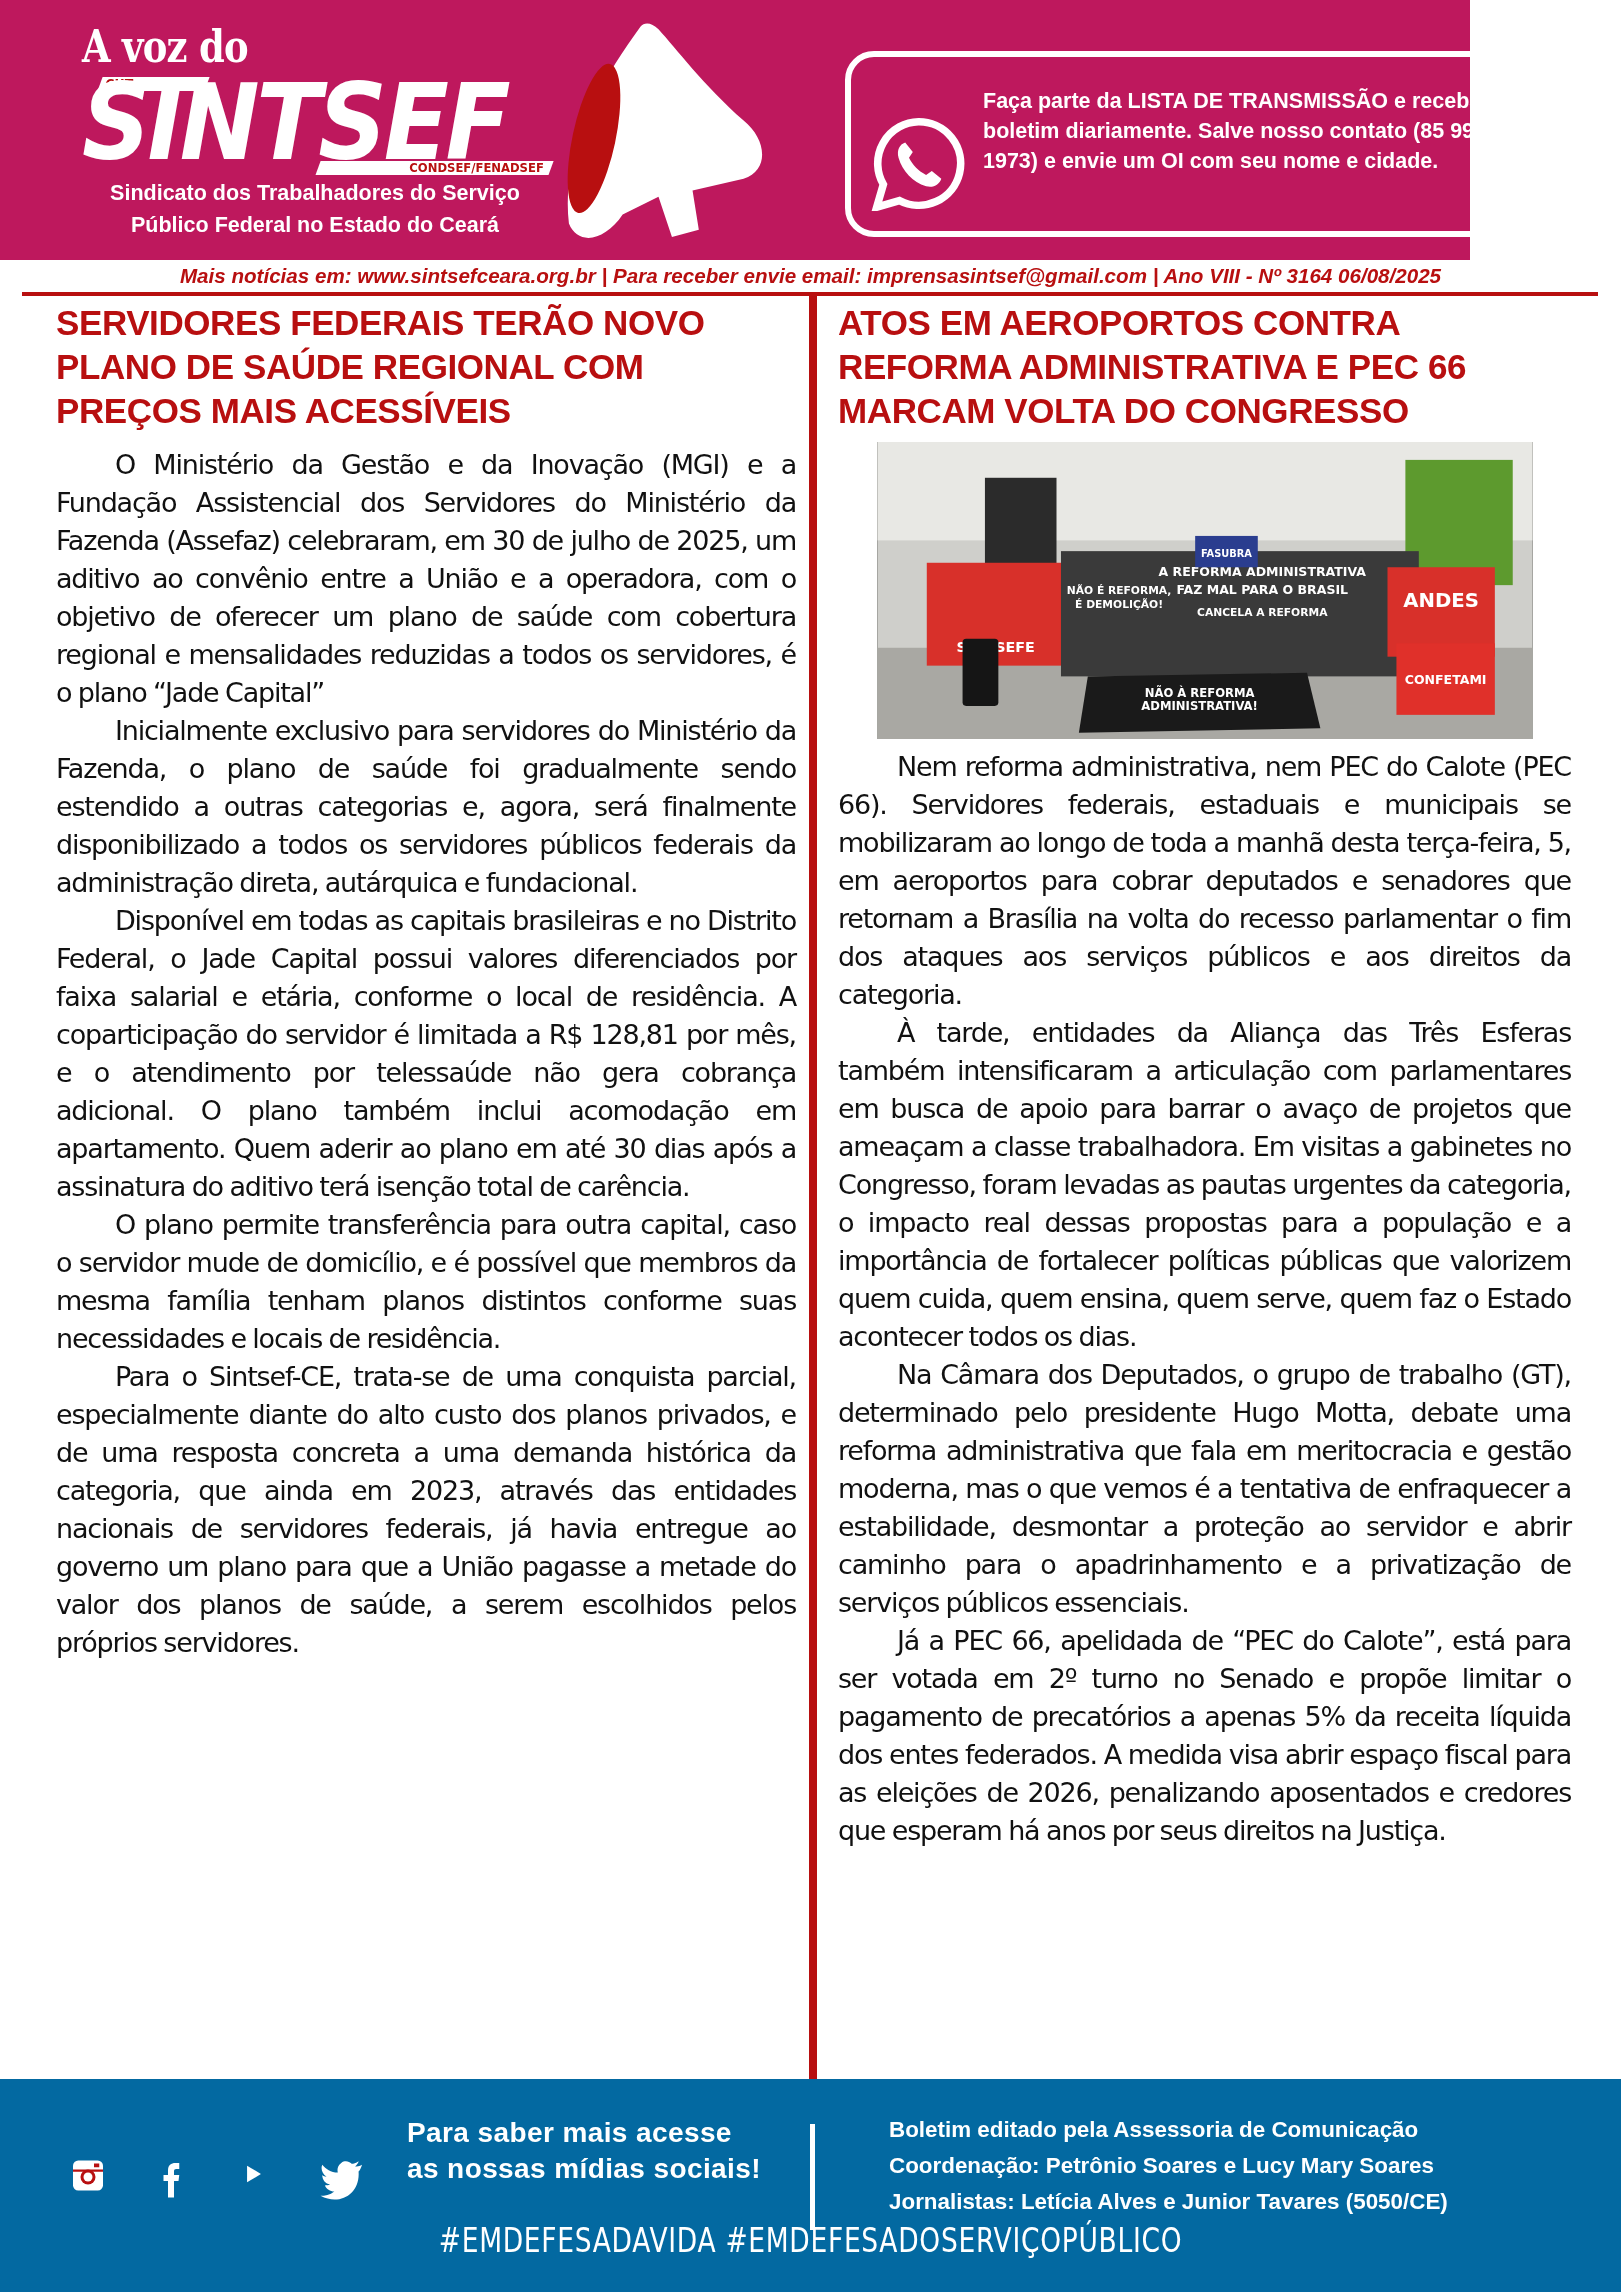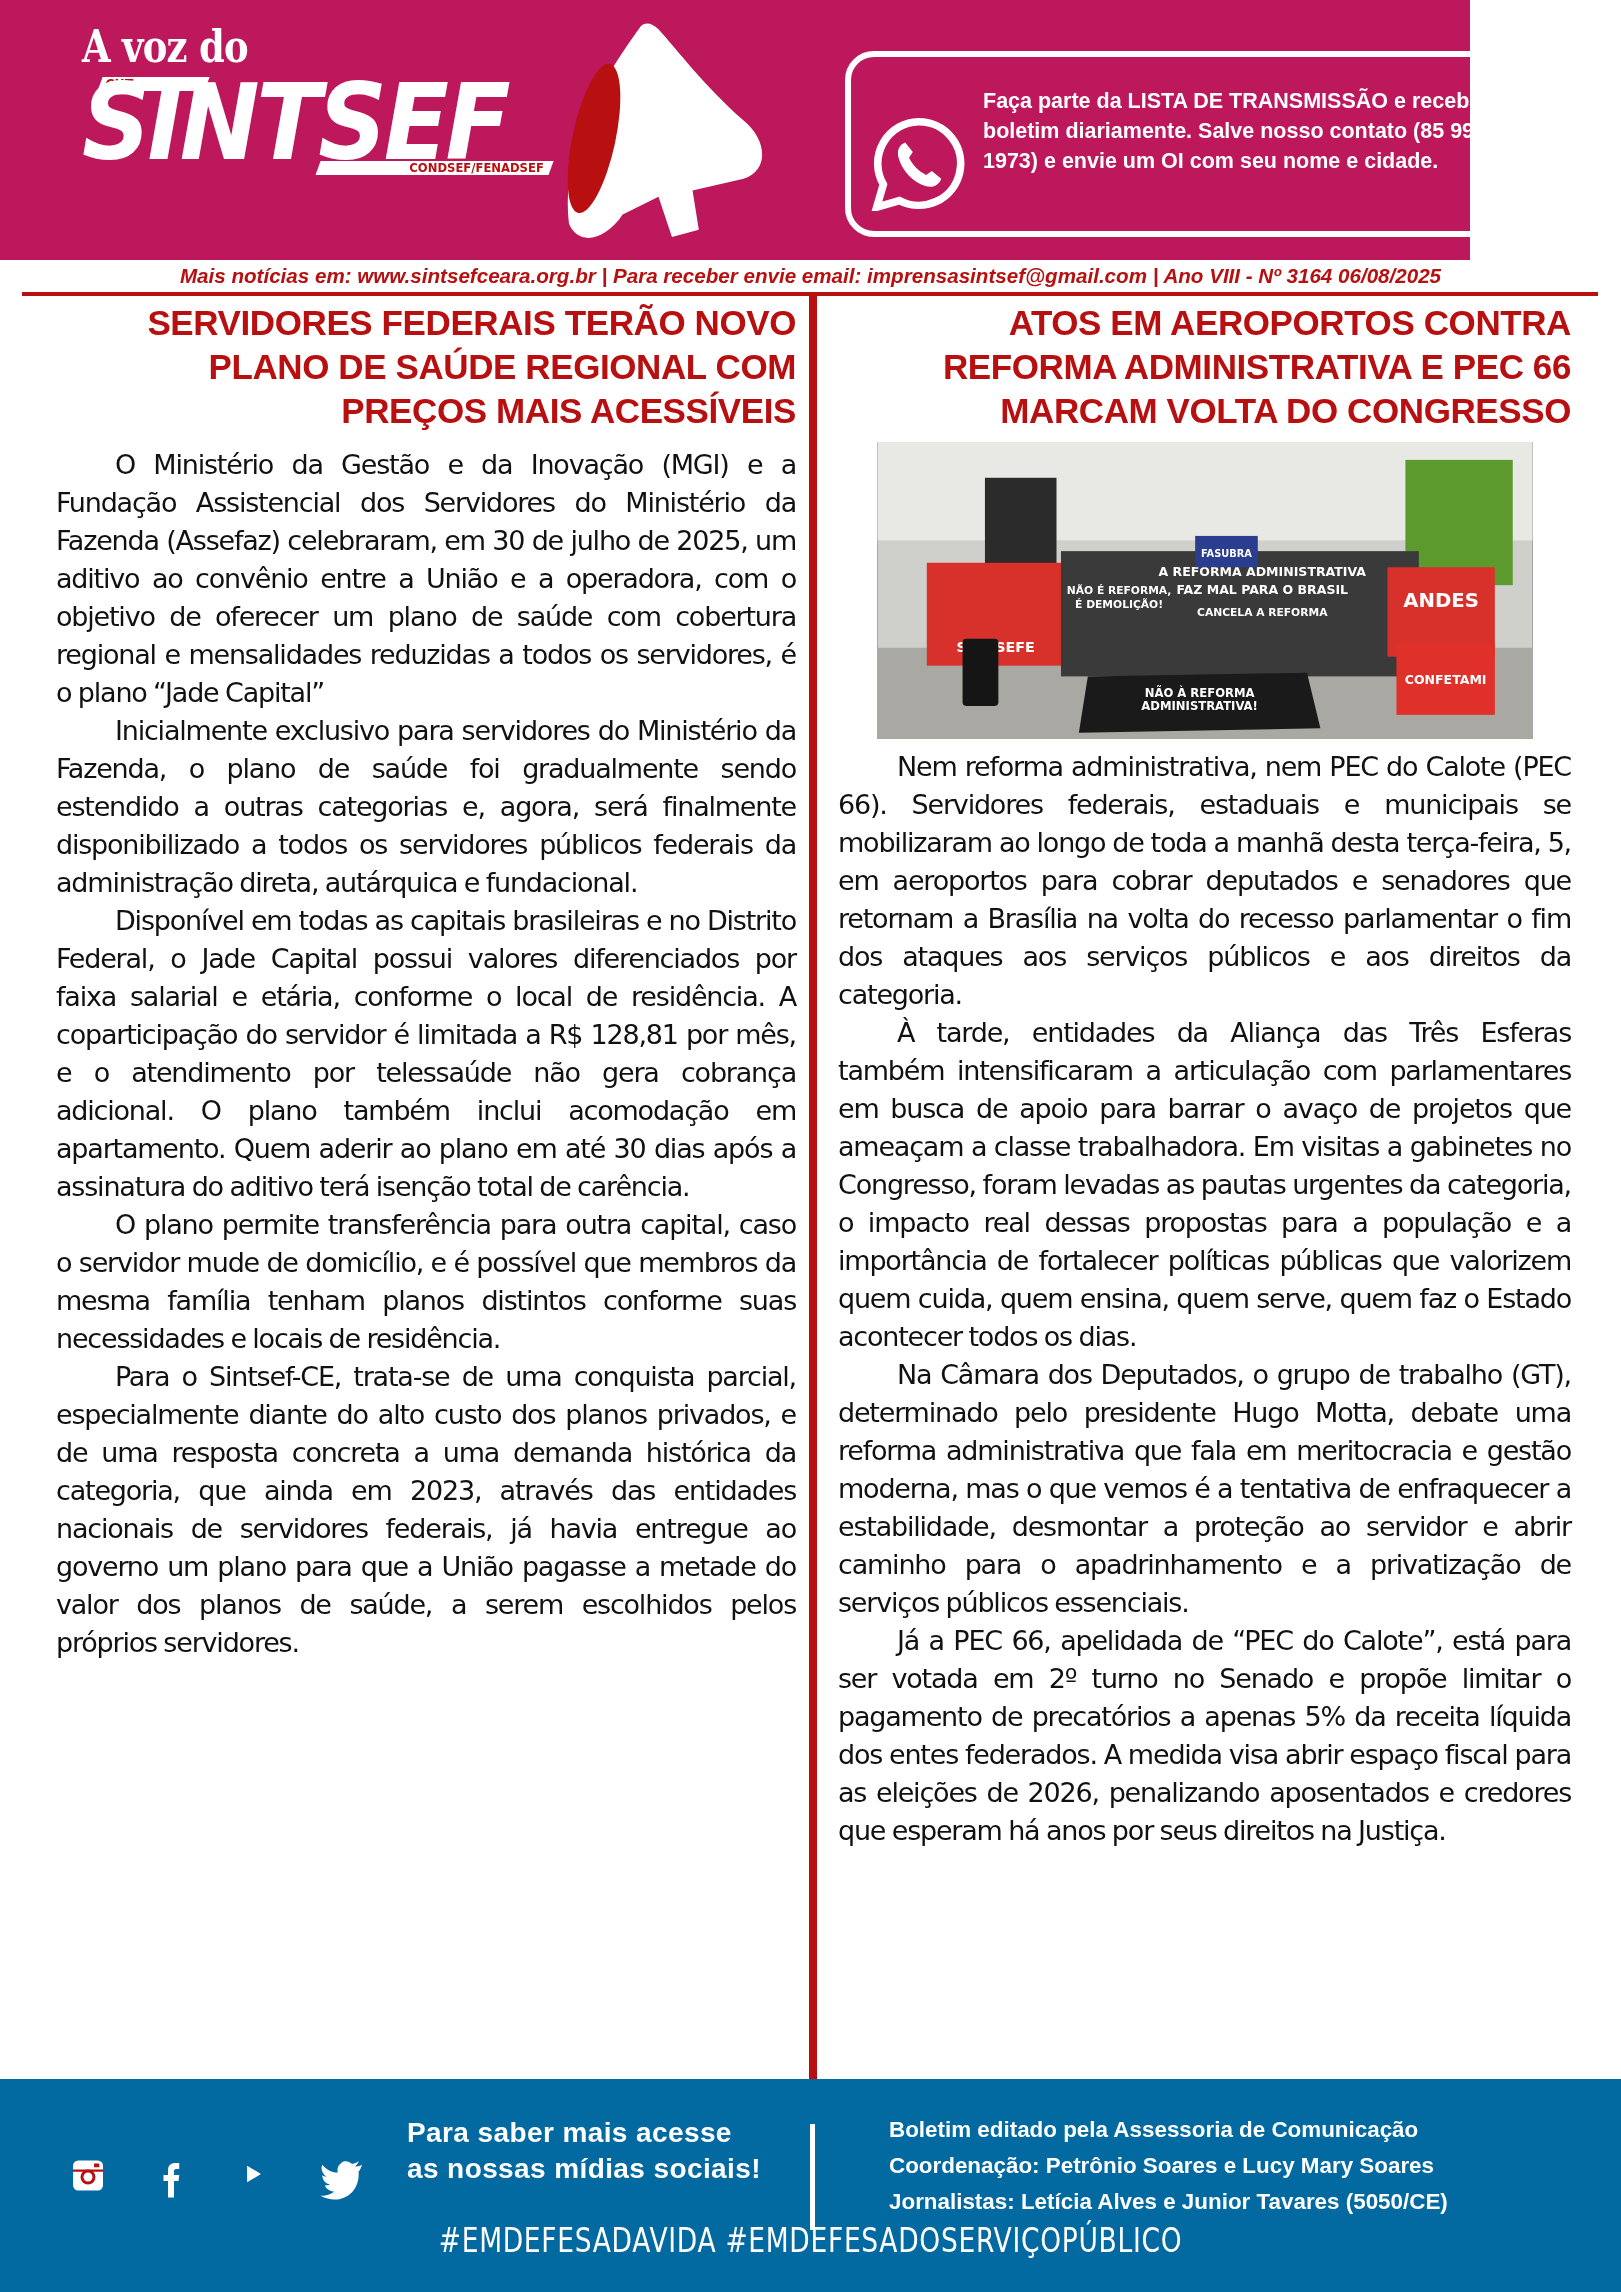--- a/index.html
+++ b/index.html
@@ -19,21 +19,21 @@
   .wa-box { position: absolute; left: 845px; top: 51px; width: 697px; height: 186px; border: 6.3px solid #fff; border-radius: 29px; }
   .wa-text { position: absolute; left: 983px; top: 86px; width: 537px; color: #fff; font-family: "Liberation Sans", sans-serif; font-weight: bold; font-size: 21.5px; line-height: 30px; }
 
   .tagline { position: absolute; left: 0; top: 260px; width: 1621px; height: 34px; text-align: center; color: #b80f10; font-family: "Liberation Sans", sans-serif; font-weight: bold; font-style: italic; font-size: 20.6px; line-height: 32px; white-space: nowrap; }
   .rule { position: absolute; left: 22.4px; top: 292px; width: 1576px; height: 3.6px; background: #b80f10; }
   .col-divider { position: absolute; left: 809px; top: 294px; width: 8px; height: 1786px; background: #b80f10; }
 
   .col { position: absolute; top: 301px; }
   .col-left { left: 56px; width: 740px; }
   .col-right { left: 838px; width: 733px; }
-  .headline { color: #b80f10; font-family: "Liberation Sans", sans-serif; font-weight: bold; font-size: 35px; line-height: 44px; text-align: right; letter-spacing: -0.4px; }
+  .headline { color: #b80f10; font-family: "Liberation Sans", sans-serif; font-weight: bold; font-size: 35px; line-height: 44px; text-align: left; letter-spacing: -0.4px; }
   .photo { display: block; margin: 9px auto 9px auto; width: 656px; height: 297px; position: relative; overflow: hidden; background: #8a8a86; }
   .body-text { font-family: "DejaVu Sans", sans-serif; font-size: 27px; line-height: 38px; text-align: justify; letter-spacing: -1.2px; word-spacing: -0.9px; color: #111; }
   .body-text p { text-indent: 59px; }
   .col-left .body-text { margin-top: 12.5px; }
 
   .footer { position: absolute; left: 0; top: 2079px; width: 1621px; height: 214px; background: #0369a1; }
   .social { position: absolute; left: 70px; top: 77px; display: flex; align-items: center; gap: 36px; }
   .social span { display: inline-block; width: 47px; height: 47px; }
   .social-cta { position: absolute; left: 407px; top: 36px; color: #fff; font-family: "Liberation Sans", sans-serif; font-weight: bold; font-size: 28px; line-height: 36px; letter-spacing: 0.4px; }
   .footer-divider { position: absolute; left: 810px; top: 45px; width: 4.5px; height: 106px; background: #fff; }
@@ -45,20 +45,24 @@
 
 <div class="header">
   <div class="logo-avoz">A voz do</div>
   <div class="logo-cut">
       <span>CUT</span>
     </div>
   <div class="logo-sintsef">SINTSEF</div>
   <div class="logo-condsef">
       <span>CONDSEF/FENADSEF</span>
     </div>
+  <div class="logo-sub">
+    <div>Sindicato dos Trabalhadores do Serviço</div>
+    <div>Público Federal no Estado do Ceará</div>
+  </div>
   <svg class="megaphone" viewBox="0 0 240 250">
     <path d="M100 5 C 60 60, 10 140, 20 225 C 30 250, 60 245, 80 215 L 120 195 L 135 240 L 165 232 L 158 188 L 215 175 C 245 165, 240 130, 215 110 C 170 70, 140 30, 120 8 C 112 0, 104 0, 100 5 Z" fill="#ffffff"></path>
     <ellipse cx="48" cy="130" rx="24" ry="85" transform="rotate(12 48 130)" fill="#b80f10"></ellipse>
   </svg>
 
   <div class="wa-box">
     <svg style="position:absolute;left:19.7px;top:59px;width:95px;height:95px" viewBox="0 0 100 100">
       <path d="M50 6 A44 44 0 1 1 30 89 L6 96 L13 72 A44 44 0 0 1 50 6 Z" fill="none" stroke="#fff" stroke-width="8"></path>
       <path d="M36 28 C30 30 27 36 29 44 C33 58 44 70 58 74 C66 76 72 72 74 66 L64 58 L58 62 C50 58 44 52 40 44 L44 38 Z" fill="#fff"></path>
     </svg>

